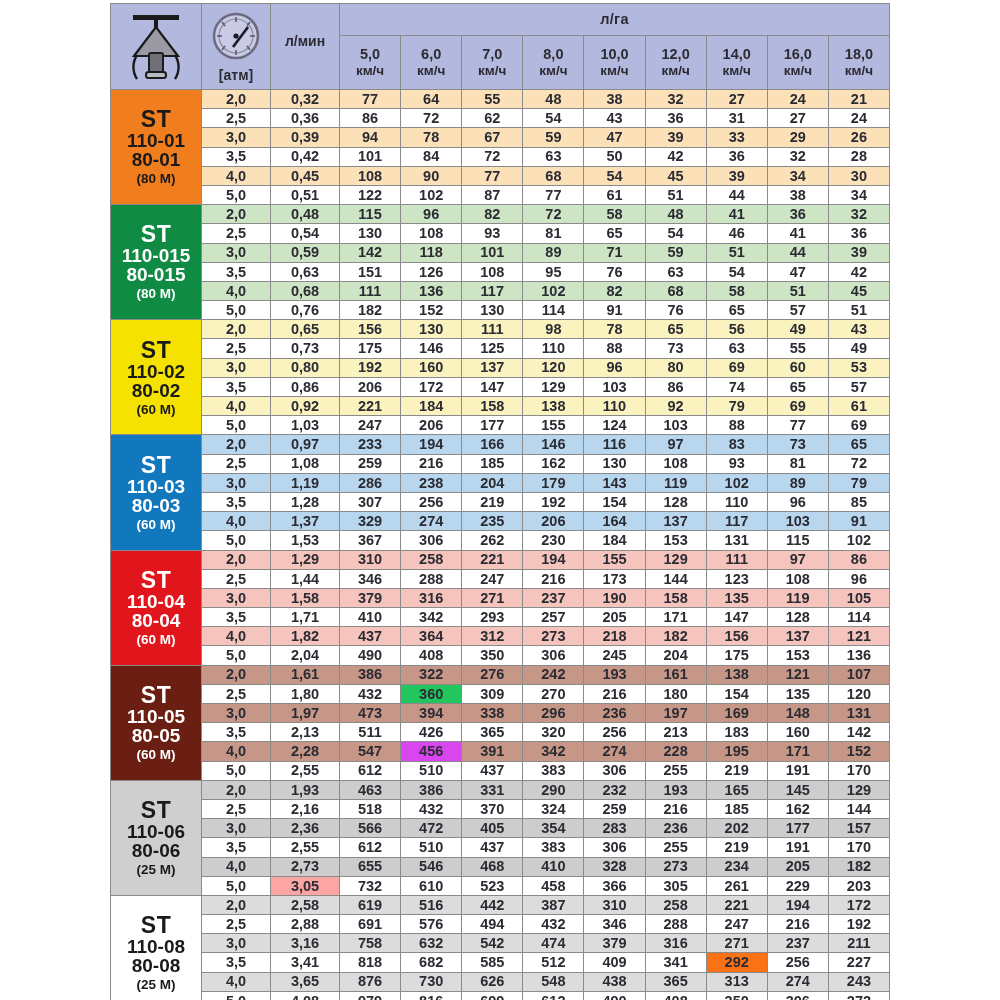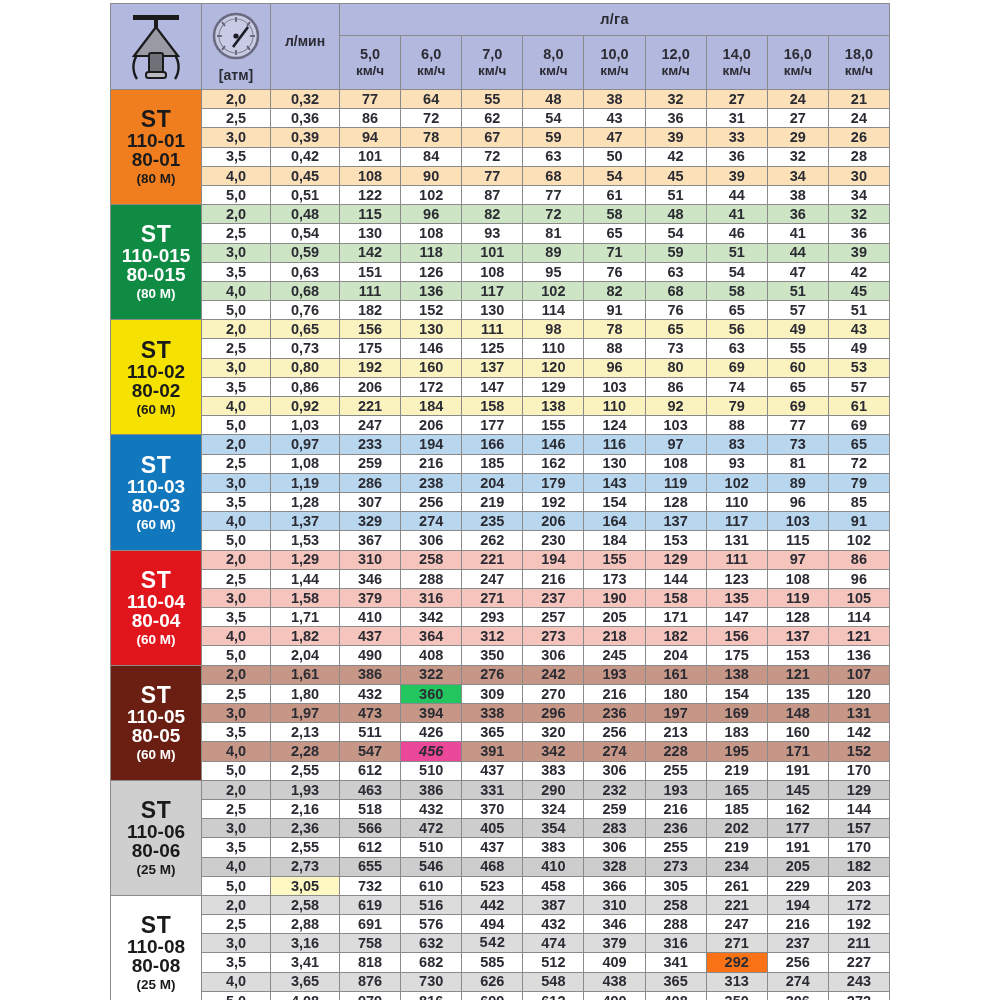--- a/index.html
+++ b/index.html
@@ -642,21 +642,21 @@
           <td class="data-cell" style="background: rgb(255, 255, 255);">256</td>
           <td class="data-cell" style="background: rgb(255, 255, 255);">213</td>
           <td class="data-cell" style="background: rgb(255, 255, 255);">183</td>
           <td class="data-cell" style="background: rgb(255, 255, 255);">160</td>
           <td class="data-cell" style="background: rgb(255, 255, 255);">142</td>
         </tr>
         <tr>
           <td class="data-cell atm-cell" style="background: rgb(198, 151, 135);">4,0</td>
           <td class="data-cell lmin-cell" style="background: rgb(198, 151, 135);">2,28</td>
           <td class="data-cell" style="background: rgb(198, 151, 135);">547</td>
-          <td class="data-cell" style="background: #ec4899; font-style: italic;">456</td>
+          <td class="data-cell" style="background: #d946ef;">456</td>
           <td class="data-cell" style="background: rgb(198, 151, 135);">391</td>
           <td class="data-cell" style="background: rgb(198, 151, 135);">342</td>
           <td class="data-cell" style="background: rgb(198, 151, 135);">274</td>
           <td class="data-cell" style="background: rgb(198, 151, 135);">228</td>
           <td class="data-cell" style="background: rgb(198, 151, 135);">195</td>
           <td class="data-cell" style="background: rgb(198, 151, 135);">171</td>
           <td class="data-cell" style="background: rgb(198, 151, 135);">152</td>
         </tr>
         <tr>
           <td class="data-cell atm-cell" style="background: rgb(255, 255, 255);">5,0</td>
@@ -737,21 +737,21 @@
           <td class="data-cell" style="background: rgb(205, 205, 205);">468</td>
           <td class="data-cell" style="background: rgb(205, 205, 205);">410</td>
           <td class="data-cell" style="background: rgb(205, 205, 205);">328</td>
           <td class="data-cell" style="background: rgb(205, 205, 205);">273</td>
           <td class="data-cell" style="background: rgb(205, 205, 205);">234</td>
           <td class="data-cell" style="background: rgb(205, 205, 205);">205</td>
           <td class="data-cell" style="background: rgb(205, 205, 205);">182</td>
         </tr>
         <tr>
           <td class="data-cell atm-cell" style="background: rgb(255, 255, 255);">5,0</td>
-          <td class="data-cell lmin-cell" style="background: #fef9c3;">3,05</td>
+          <td class="data-cell lmin-cell" style="background: #fca5a5;">3,05</td>
           <td class="data-cell" style="background: rgb(255, 255, 255);">732</td>
           <td class="data-cell" style="background: rgb(255, 255, 255);">610</td>
           <td class="data-cell" style="background: rgb(255, 255, 255);">523</td>
           <td class="data-cell" style="background: rgb(255, 255, 255);">458</td>
           <td class="data-cell" style="background: rgb(255, 255, 255);">366</td>
           <td class="data-cell" style="background: rgb(255, 255, 255);">305</td>
           <td class="data-cell" style="background: rgb(255, 255, 255);">261</td>
           <td class="data-cell" style="background: rgb(255, 255, 255);">229</td>
           <td class="data-cell" style="background: rgb(255, 255, 255);">203</td>
         </tr>
@@ -785,21 +785,21 @@
           <td class="data-cell" style="background: rgb(255, 255, 255);">288</td>
           <td class="data-cell" style="background: rgb(255, 255, 255);">247</td>
           <td class="data-cell" style="background: rgb(255, 255, 255);">216</td>
           <td class="data-cell" style="background: rgb(255, 255, 255);">192</td>
         </tr>
         <tr>
           <td class="data-cell atm-cell" style="background: rgb(220, 220, 220);">3,0</td>
           <td class="data-cell lmin-cell" style="background: rgb(220, 220, 220);">3,16</td>
           <td class="data-cell" style="background: rgb(220, 220, 220);">758</td>
           <td class="data-cell" style="background: rgb(220, 220, 220);">632</td>
-          <td class="data-cell" style="background: rgb(220, 220, 220); font-family: Liberation Mono, monospace;">542</td>
+          <td class="data-cell" style="background: rgb(220, 220, 220);">542</td>
           <td class="data-cell" style="background: rgb(220, 220, 220);">474</td>
           <td class="data-cell" style="background: rgb(220, 220, 220);">379</td>
           <td class="data-cell" style="background: rgb(220, 220, 220);">316</td>
           <td class="data-cell" style="background: rgb(220, 220, 220);">271</td>
           <td class="data-cell" style="background: rgb(220, 220, 220);">237</td>
           <td class="data-cell" style="background: rgb(220, 220, 220);">211</td>
         </tr>
         <tr>
           <td class="data-cell atm-cell" style="background: rgb(255, 255, 255);">3,5</td>
           <td class="data-cell lmin-cell" style="background: rgb(255, 255, 255);">3,41</td>

